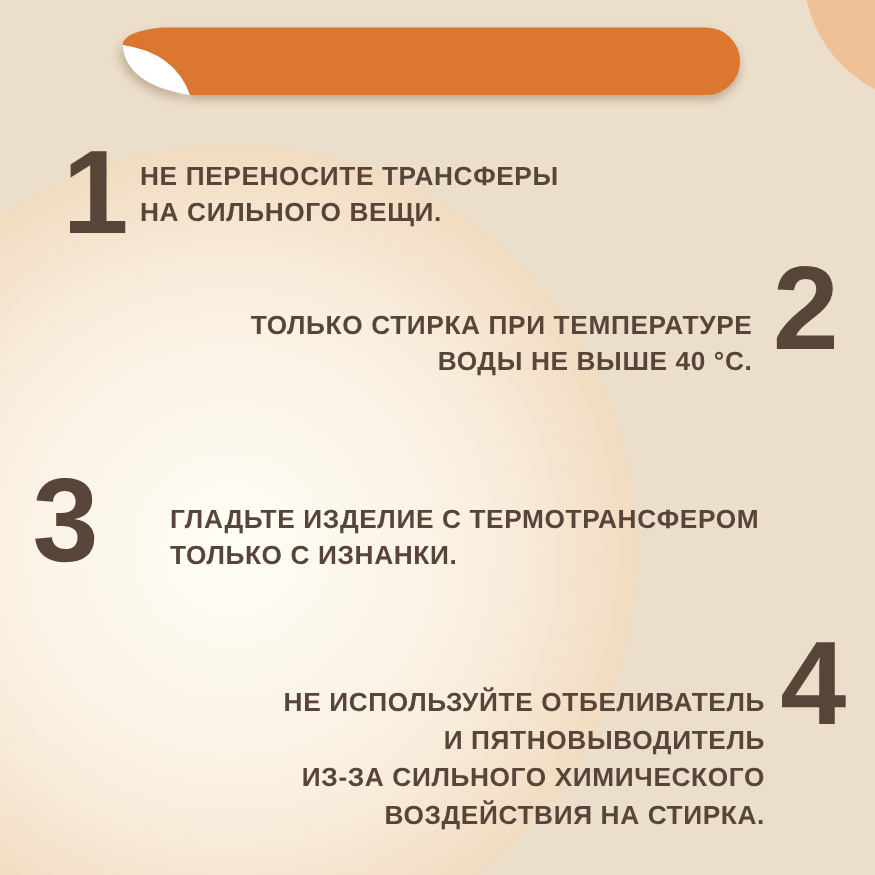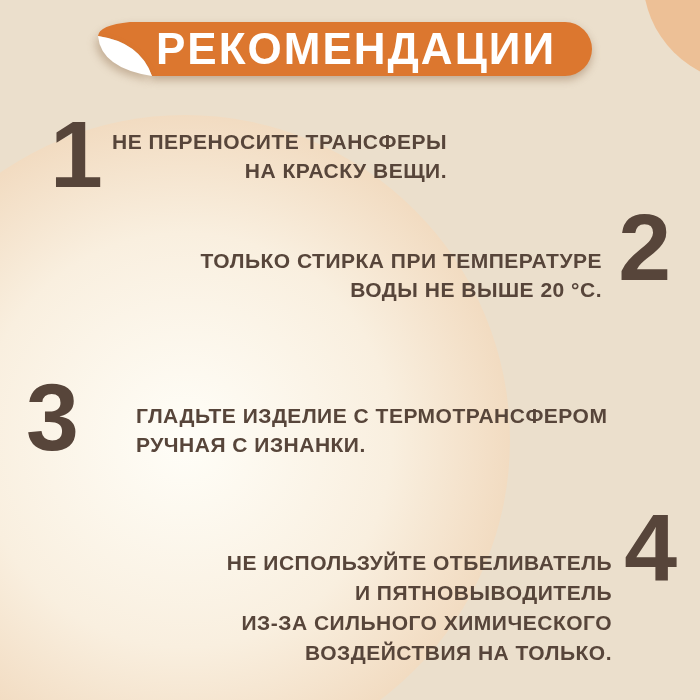--- a/index.html
+++ b/index.html
@@ -22,58 +22,57 @@
 
   
   .num{position:absolute;color:#57453a;font-size:95px;font-weight:700;line-height:95px;}
   .num-1{left:50px;top:107px;}
   .num-2{right:29px;top:200px;text-align:right;}
   .num-3{left:26px;top:370px;}
   .num-4{right:23px;top:500px;text-align:right;}
 
   .item-text{position:absolute;color:#57453a;font-size:21px;font-weight:700;
     letter-spacing:0.5px;line-height:29px;}
-  .text-1{left:112px;top:127px;text-align:right;}
+  .text-1{left:112px;top:127px;text-align:left;}
   .text-2{right:98px;top:246px;text-align:right;}
   .text-3{left:95px;top:401px;text-align:left;margin-left:41px;}
   .text-4{right:88px;top:527px;text-align:right;line-height:30px;margin-top:21px;}
 </style>
 </head>
 <body>
 
 <div id="card">
 
   <div class="circle-top-right"></div>
   <div class="circle-big"></div>
 
   <svg class="banner-svg" viewBox="0 0 700 110">
     <path class="banner-shape" d="M 130 22 L 565 22 A 27 27 0 1 1 565 76 L 152 76 Q 140 42 98 36 Q 99 25 130 22 Z" fill="#dc772f"></path>
     <path class="curl-shape" d="M 98 36 Q 140 42 152 76 Q 101 68 98 36 Z" fill="#ffffff"></path>
   </svg>
-  <div class="banner-title">РЕКОМЕНДАЦИИ</div>
 
   <div class="num num-1">1</div>
   <div class="item-text text-1">
     <div>НЕ ПЕРЕНОСИТЕ ТРАНСФЕРЫ</div>
-    <div>НА КРАСКУ ВЕЩИ.</div>
+    <div>НА СИЛЬНОГО ВЕЩИ.</div>
   </div>
 
   <div class="num num-2">2</div>
   <div class="item-text text-2">
     <div>ТОЛЬКО СТИРКА ПРИ ТЕМПЕРАТУРЕ</div>
-    <div>ВОДЫ НЕ ВЫШЕ 20 °С.</div>
+    <div>ВОДЫ НЕ ВЫШЕ 40 °С.</div>
   </div>
 
   <div class="num num-3">3</div>
   <div class="item-text text-3">
     <div>ГЛАДЬТЕ ИЗДЕЛИЕ С ТЕРМОТРАНСФЕРОМ</div>
-    <div>РУЧНАЯ С ИЗНАНКИ.</div>
+    <div>ТОЛЬКО С ИЗНАНКИ.</div>
   </div>
 
   <div class="num num-4">4</div>
   <div class="item-text text-4">
     <div>НЕ ИСПОЛЬЗУЙТЕ ОТБЕЛИВАТЕЛЬ</div>
     <div>И ПЯТНОВЫВОДИТЕЛЬ</div>
     <div>ИЗ-ЗА СИЛЬНОГО ХИМИЧЕСКОГО</div>
-    <div>ВОЗДЕЙСТВИЯ НА ТОЛЬКО.</div>
+    <div>ВОЗДЕЙСТВИЯ НА СТИРКА.</div>
   </div>
 
 </div>
 
 </body></html>

